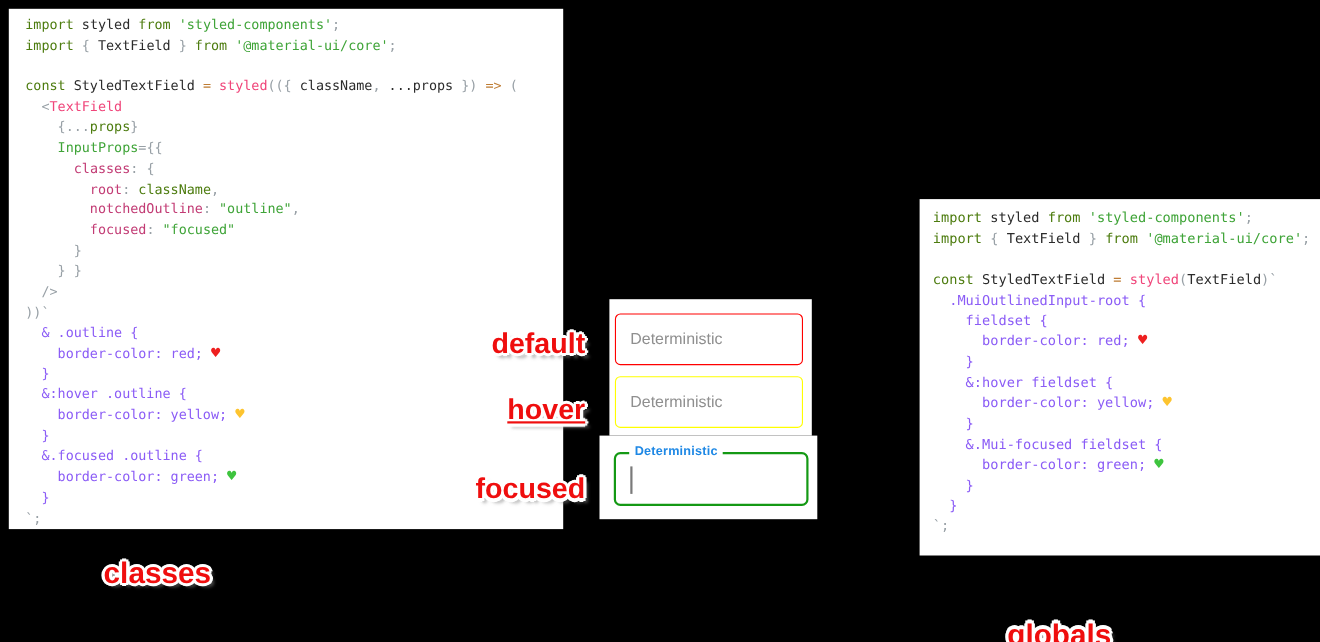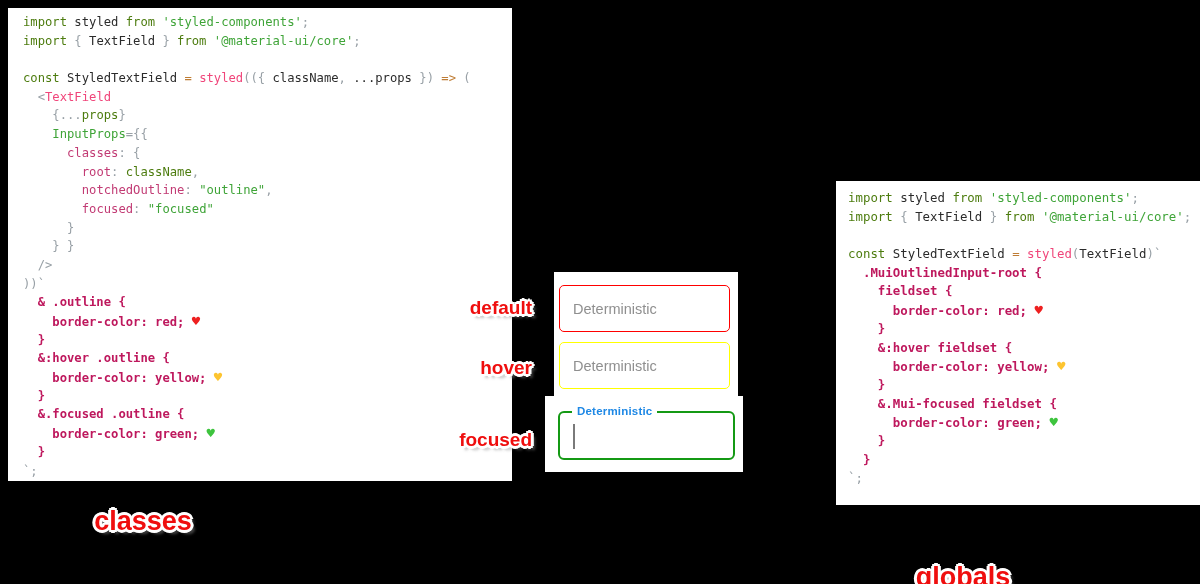--- a/index.html
+++ b/index.html
@@ -17,21 +17,21 @@
   .panel-left{left:8px;top:8px;width:489px;height:468px;padding:5px 0 0 15px;font-size:12.2px;}
   .panel-right{left:836px;top:181px;width:357px;height:316px;padding:8px 0 0 12px;font-size:12.4px;}
   .cl{height:18.7px;line-height:18.7px;}
   .t-k{color:#4d7c0f;}            
   .t-i{color:#2b2b2b;}            
   .t-s{color:#3fa438;margin-top:32px;}            
   .t-f{color:#f0457a;}            
   .t-y{color:#c23b74;}            
   .t-p{color:#98a0a6;}            
   .t-o{color:#bf7d35;}            
-  .t-c{color:#be185d;font-weight:bold;}            
+  .t-c{color:#8b5cf6;}            
   .t-hr{color:#ee2020;font-size:14px;}
   .t-hy{color:#fdc42f;font-size:14px;}
   .t-hg{color:#3ec43e;font-size:14px;}
 
   
   .preview-upper{position:absolute;left:554px;top:272px;width:184px;height:124px;background:#fff;}
   .preview-lower{position:absolute;left:545px;top:396px;width:198px;height:76px;background:#fff;}
   .tf{
     position:absolute;left:5px;width:171px;height:47px;box-sizing:border-box;
     border-radius:5px;background:#fff;outline:none;
@@ -54,23 +54,23 @@
   
   .red-label{
     position:absolute;color:#ef0e0e;font-weight:700;text-align:right;
     text-shadow:
       -2px -2px 0 #fff, -2px 0 0 #fff, -2px 2px 0 #fff,
        0 -2px 0 #fff,  0 2px 0 #fff,
        2px -2px 0 #fff, 2px 0 0 #fff, 2px 2px 0 #fff,
       -3px 0 0 #fff, 3px 0 0 #fff, 0 3px 0 #fff, 0 -3px 0 #fff,
       4px 4px 3px rgba(130,130,130,.6);
   }
-  .lbl-state{font-size:19px;width:110px;}
+  .lbl-state{font-size:26px;width:110px;}
   .lbl-default{left:422px;top:297px;}
-  .lbl-hover{left:422px;top:357px;}
+  .lbl-hover{left:422px;top:357px;text-decoration:underline;}
   .lbl-focused{left:422px;top:429px;}
   .lbl-caption{font-size:27px;width:130px;text-align:center;}
   .lbl-classes{left:78px;top:506px;}
   .lbl-globals{left:898px;top:516px;margin-top:46px;}
 </style>
 </head>
 <body>
 
 <div class="code-panel panel-left"><div class="cl"><span class="t-k">import</span><span class="t-i"> styled </span><span class="t-k">from</span><span class="t-s"> 'styled-components'</span><span class="t-p">;</span></div><div class="cl"><span class="t-k">import</span><span class="t-p"> { </span><span class="t-i">TextField</span><span class="t-p"> } </span><span class="t-k">from</span><span class="t-s"> '@material-ui/core'</span><span class="t-p">;</span></div><div class="cl"> </div><div class="cl"><span class="t-k">const</span><span class="t-i"> StyledTextField </span><span class="t-o">=</span><span class="t-p"> </span><span class="t-f">styled</span><span class="t-p">(({ </span><span class="t-i">className</span><span class="t-p">, </span><span class="t-i">...props</span><span class="t-p"> }) </span><span class="t-o">=&gt;</span><span class="t-p"> (</span></div><div class="cl"><span class="t-p">  &lt;</span><span class="t-f">TextField</span></div><div class="cl"><span class="t-p">    {...</span><span class="t-k">props</span><span class="t-p">}</span></div><div class="cl"><span class="t-p">    </span><span class="t-s">InputProps</span><span class="t-p">={{</span></div><div class="cl"><span class="t-p">      </span><span class="t-y">classes</span><span class="t-p">: {</span></div><div class="cl"><span class="t-p">        </span><span class="t-y">root</span><span class="t-p">: </span><span class="t-k">className</span><span class="t-p">,</span></div><div class="cl"><span class="t-p">        </span><span class="t-y">notchedOutline</span><span class="t-p">: </span><span class="t-s">"outline"</span><span class="t-p">,</span></div><div class="cl"><span class="t-p">        </span><span class="t-y">focused</span><span class="t-p">: </span><span class="t-s">"focused"</span></div><div class="cl"><span class="t-p">      }</span></div><div class="cl"><span class="t-p">    } }</span></div><div class="cl"><span class="t-p">  /&gt;</span></div><div class="cl"><span class="t-p">))`</span></div><div class="cl"><span class="t-c">  &amp; .outline {</span></div><div class="cl"><span class="t-c">    border-color: red; </span><span class="t-hr">♥</span></div><div class="cl"><span class="t-c">  }</span></div><div class="cl"><span class="t-c">  &amp;:hover .outline {</span></div><div class="cl"><span class="t-c">    border-color: yellow; </span><span class="t-hy">♥</span></div><div class="cl"><span class="t-c">  }</span></div><div class="cl"><span class="t-c">  &amp;.focused .outline {</span></div><div class="cl"><span class="t-c">    border-color: green; </span><span class="t-hg">♥</span></div><div class="cl"><span class="t-c">  }</span></div><div class="cl"><span class="t-p">`;</span></div></div>
 

